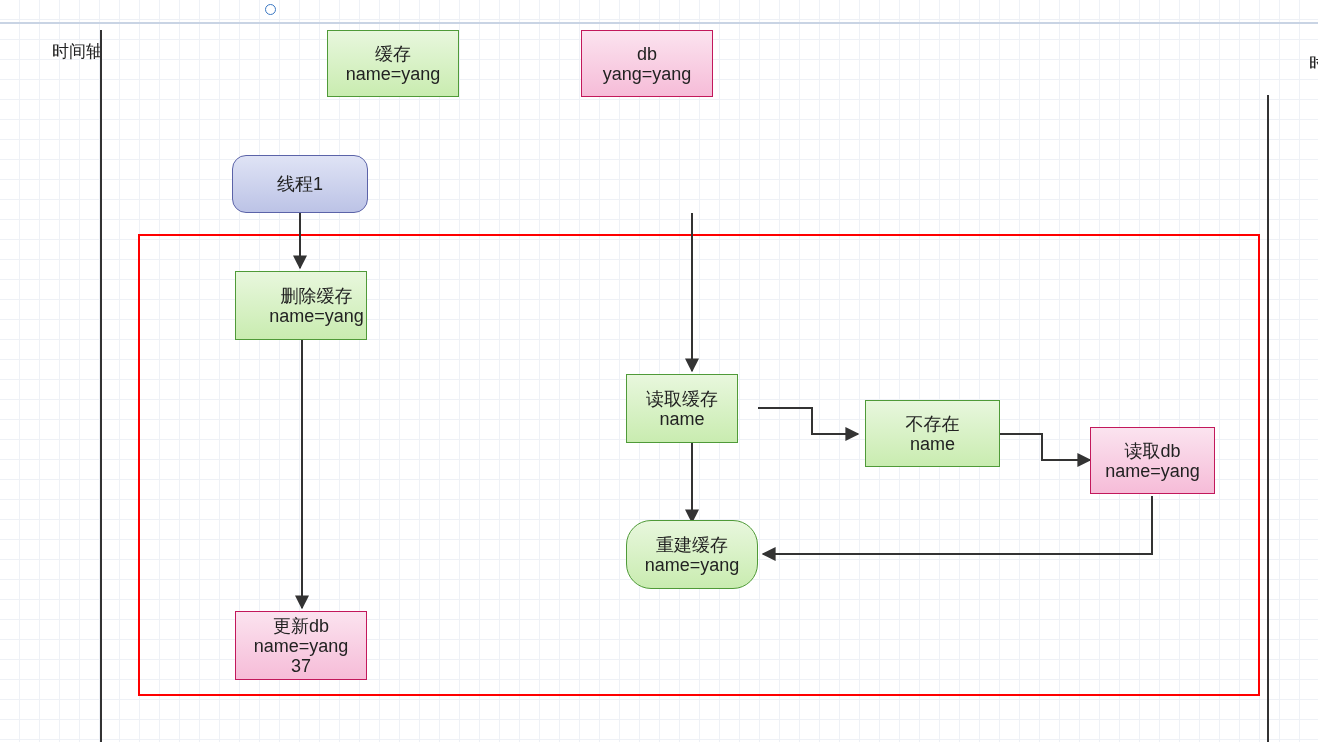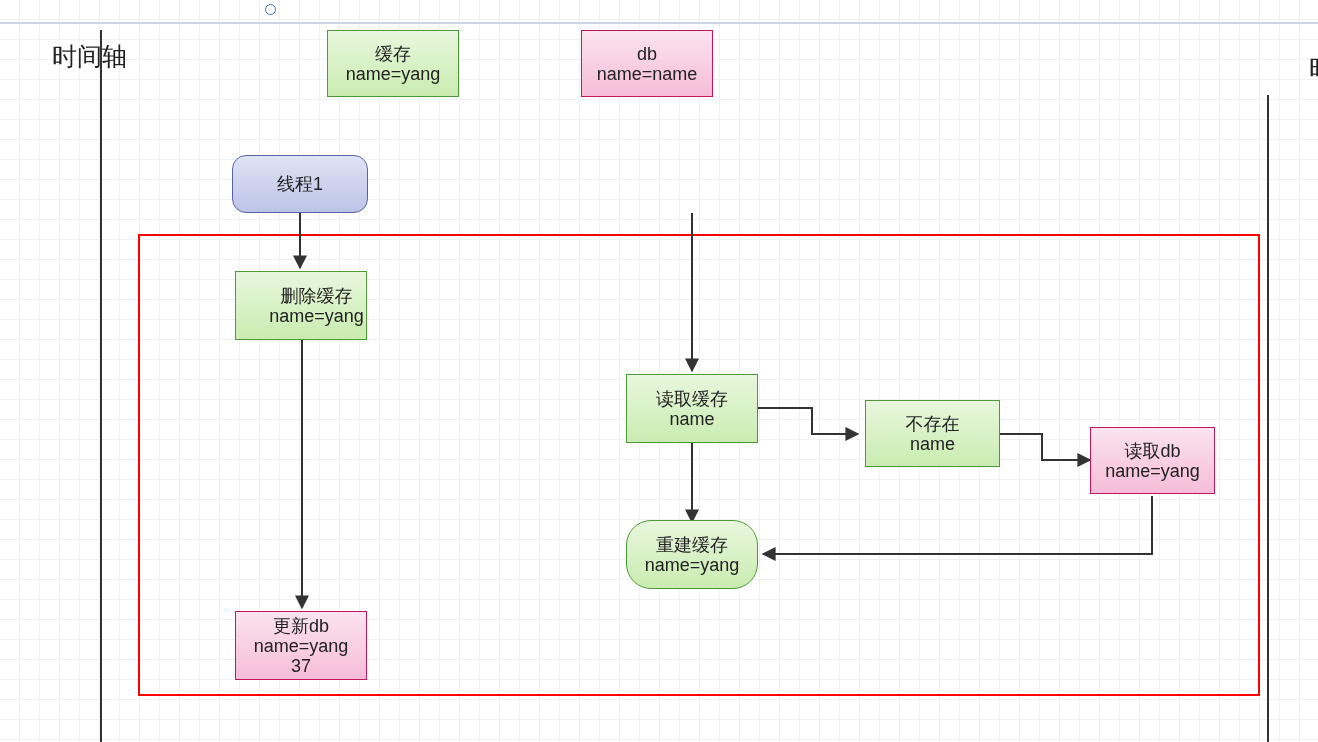--- a/index.html
+++ b/index.html
@@ -43,21 +43,21 @@
     background: linear-gradient(180deg, #fbe3ef 0%, #f6bcd8 100%);
     border: 1.5px solid #c2185b;
   }
   .node.blue {
     background: linear-gradient(180deg, #dfe3f5 0%, #bcc3e6 100%);
     border: 1.5px solid #5b63a8;
     border-radius: 14px;
   }
   .axis-label {
     position: absolute;
-    font-size: 25px;
+    font-size: 17px;
     color: #222222;
     white-space: nowrap;
   }
   .axis-line {
     position: absolute;
     width: 0;
     border-left: 2px solid #333333;
   }
   .highlight-box {
     position: absolute;
@@ -123,31 +123,31 @@
     <path d="M 758 408 L 812 408 L 812 434 L 858 434" stroke="#333333" stroke-width="2" fill="none" marker-end="url(#arrow)"></path>
 
     <path d="M 999 434 L 1042 434 L 1042 460 L 1090 460" stroke="#333333" stroke-width="2" fill="none" marker-end="url(#arrow)"></path>
 
     <path d="M 1152 496 L 1152 554 L 763 554" stroke="#333333" stroke-width="2" fill="none" marker-end="url(#arrow)"></path>
   </svg>
 
   <div class="node green" style="left:327px; top:30px; width:132px; height:67px;">缓存
 name=yang</div>
   <div class="node pink" style="left:581px; top:30px; width:132px; height:67px;">db
-name=name</div>
+yang=yang</div>
 
   <div class="node blue" style="left:232px; top:155px; width:136px; height:58px;">线程1</div>
 
   <div class="node green" style="left:235px; top:271px; width:132px; height:69px;padding-left:31px;">删除缓存
 name=yang</div>
   <div class="node pink" style="left:235px; top:611px; width:132px; height:69px;">更新db
 name=yang
 37</div>
 
-  <div class="node green" style="left:626px; top:374px; width:132px; height:69px;">读取缓存
+  <div class="node green" style="left:626px; top:374px; width:112px; height:69px;">读取缓存
 name</div>
   <div class="node green" style="left:865px; top:400px; width:135px; height:67px;">不存在
 name</div>
   <div class="node pink" style="left:1090px; top:427px; width:125px; height:67px;">读取db
 name=yang</div>
   <div class="node green" style="left:626px; top:520px; width:132px; height:69px;border-radius:25px;">重建缓存
 name=yang</div>
 
 </div>
 

